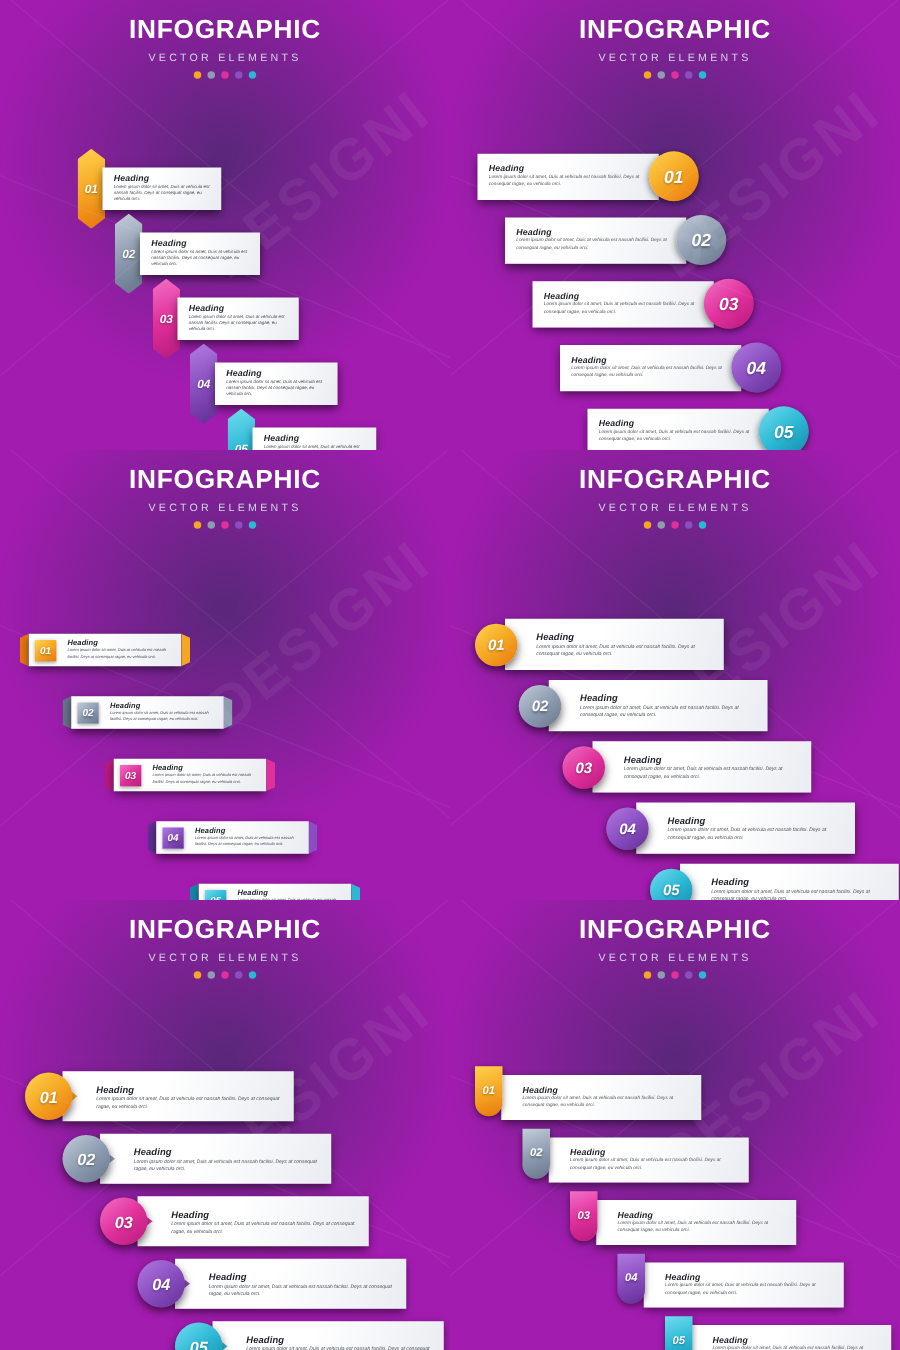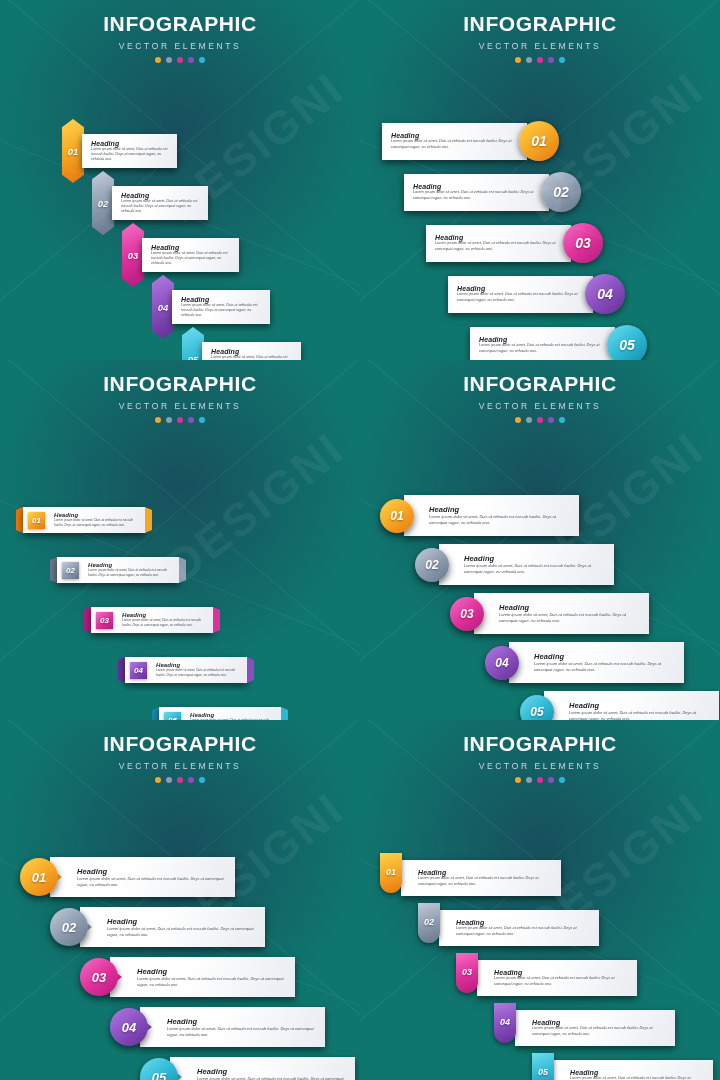--- a/index.html
+++ b/index.html
@@ -12,21 +12,21 @@
   .sheet {
     position: relative;
     width: 720px; height: 1080px;
     display: grid;
     grid-template-columns: 360px 360px;
     grid-template-rows: 360px 360px 360px;
   }
   .panel {
     position: relative;
     width: 360px; height: 360px;
-    background: #0f766e;
+    background: #a21caf;
     overflow: hidden;
   }
   .panel::before {
     content: "";
     position: absolute; inset: 0;
     background:
       radial-gradient(circle at 50% 35%, rgba(30,48,78,.55) 0%, rgba(10,18,33,0) 62%);
     pointer-events: none;
   }
 

